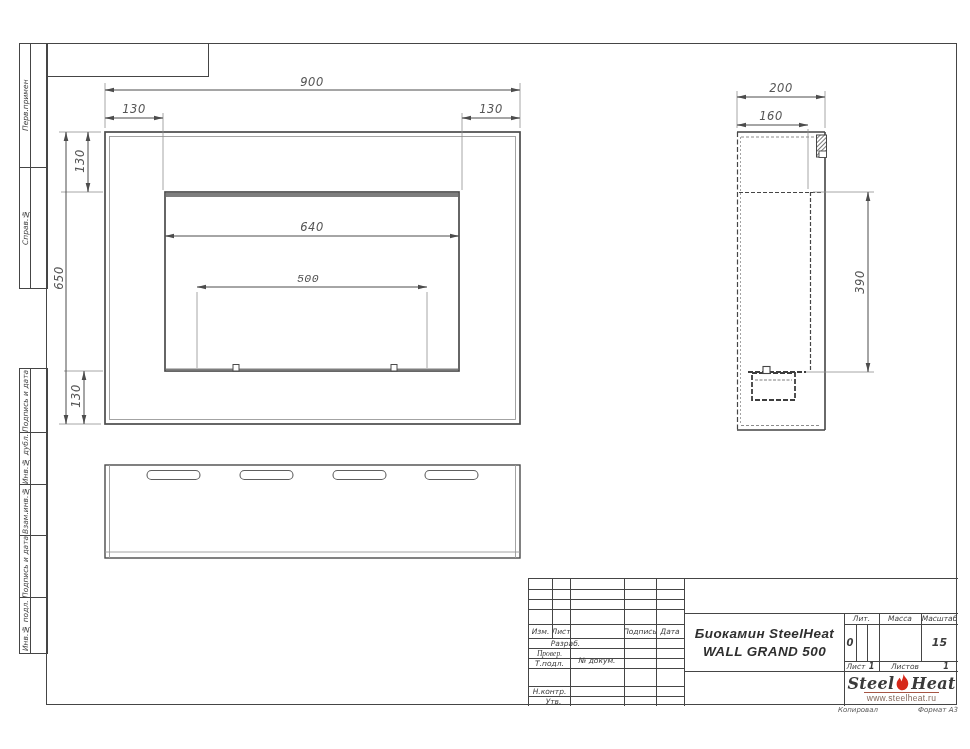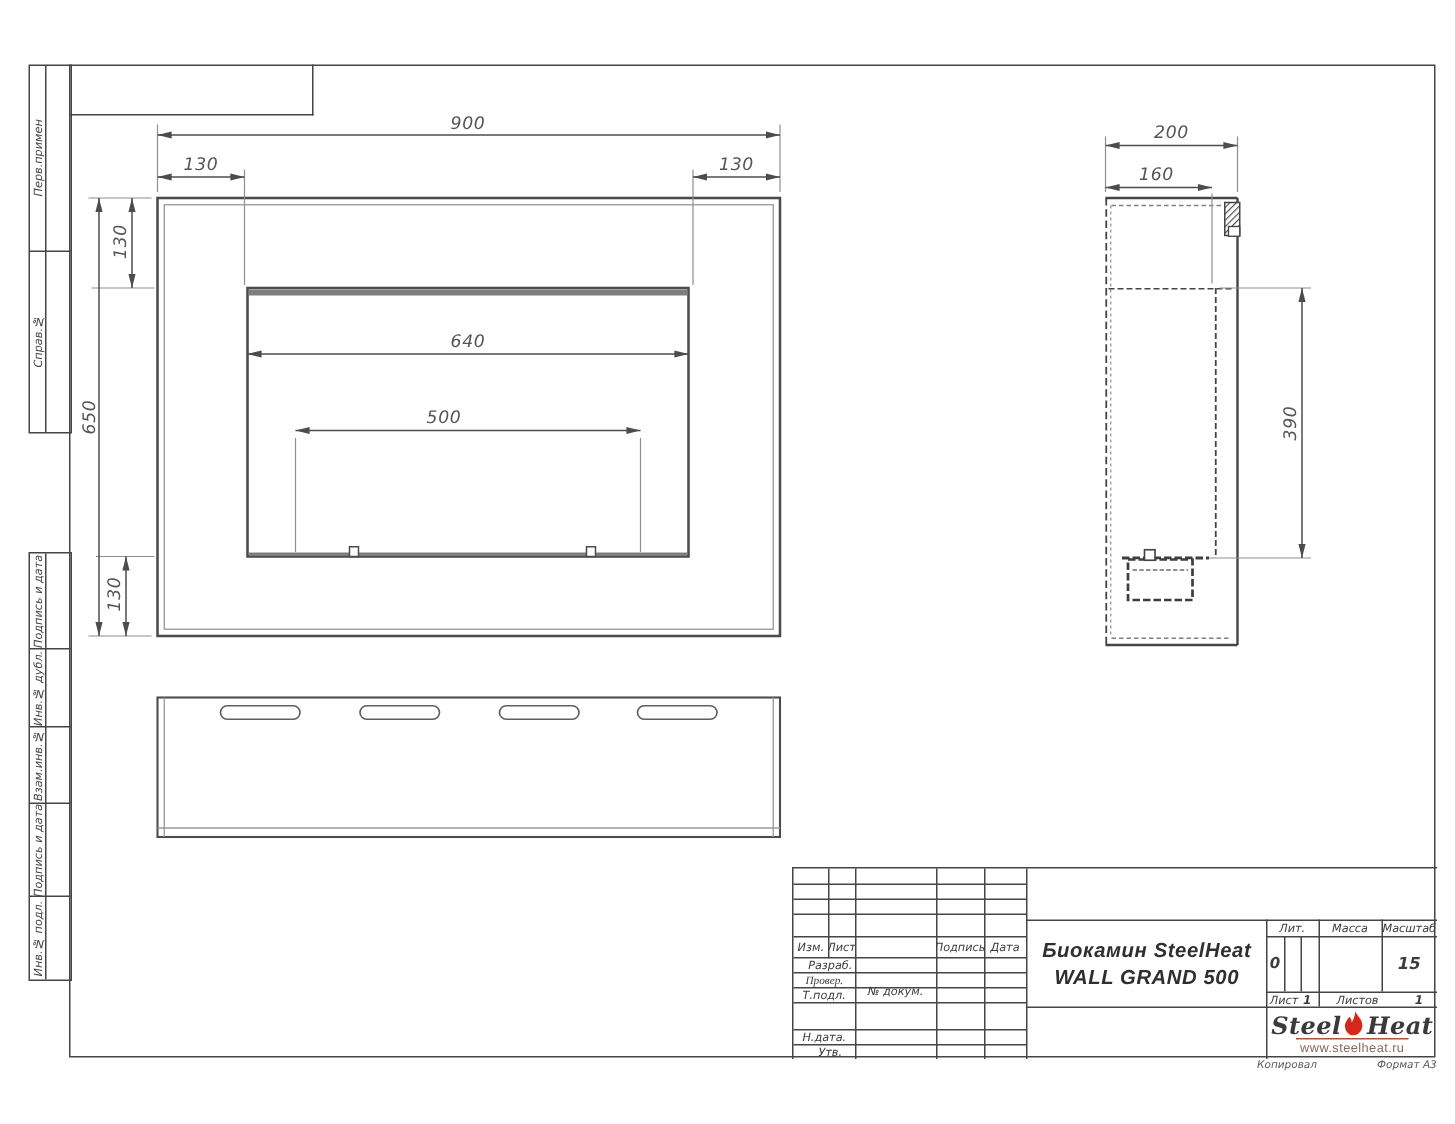--- a/index.html
+++ b/index.html
@@ -153,21 +153,21 @@
     </g>
   </svg>
 
   <span class="dim" style="left:312px;top:82px;">900</span>
   <span class="dim" style="left:134px;top:109px;">130</span>
   <span class="dim" style="left:491px;top:109px;">130</span>
   <span class="dim rot" style="left:59px;top:278px;">650</span>
   <span class="dim rot" style="left:80px;top:161px;">130</span>
   <span class="dim rot" style="left:76px;top:396px;">130</span>
   <span class="dim" style="left:312px;top:227px;">640</span>
-  <span class="dim" style="left:296px;top:278px;">500</span>
+  <span class="dim" style="left:308px;top:278px;font-family:Liberation Mono, monospace;">500</span>
   <span class="dim" style="left:781px;top:88px;">200</span>
   <span class="dim" style="left:771px;top:116px;">160</span>
   <span class="dim rot" style="left:860px;top:282px;">390</span>
 
   <div class="tb">
 
     <div class="tbl" style="left:23px;top:0;width:1.1px;height:59px;"></div>
     <div class="tbl" style="left:41px;top:0;width:1.1px;height:127px;"></div>
     <div class="tbl" style="left:95px;top:0;width:1.1px;height:127px;"></div>
     <div class="tbl" style="left:127px;top:0;width:1.1px;height:127px;"></div>
@@ -192,24 +192,24 @@
     <div class="tbl" style="left:155px;top:34px;width:274px;height:1.2px;"></div>
     <div class="tbl" style="left:315px;top:82px;width:114px;height:1px;"></div>
     <div class="tbl" style="left:155px;top:92px;width:274px;height:1.2px;"></div>
 
     <div class="tbt" style="left:0;top:45px;width:23px;height:14px;">Изм.</div>
     <div class="tbt" style="left:23px;top:45px;width:18px;height:14px;">Лист</div>
     <div class="tbt" style="left:41px;top:45px;width:54px;height:14px;margin-top:29px;">№ докум.</div>
     <div class="tbt" style="left:95px;top:45px;width:32px;height:14px;">Подпись</div>
     <div class="tbt" style="left:127px;top:45px;width:28px;height:14px;">Дата</div>
 
-    <div class="tbt" style="left:4px;top:59px;width:41px;height:10px;">Разраб.</div>
+    <div class="tbt" style="left:16px;top:59px;width:41px;height:10px;">Разраб.</div>
     <div class="tbt" style="left:0;top:69px;width:41px;height:10px;font-family:Liberation Serif, serif;">Провер.</div>
     <div class="tbt" style="left:0;top:79px;width:41px;height:10px;">Т.подл.</div>
-    <div class="tbt" style="left:0;top:107px;width:41px;height:10px;">Н.дата.</div>
+    <div class="tbt" style="left:0;top:107px;width:41px;height:10px;">Н.контр.</div>
     <div class="tbt" style="left:4px;top:117px;width:41px;height:10px;">Утв.</div>
 
     <div class="tbt" style="left:315px;top:34px;width:35px;height:11px;">Лит.</div>
     <div class="tbt" style="left:350px;top:34px;width:42px;height:11px;">Масса</div>
     <div class="tbt" style="left:392px;top:34px;width:37px;height:11px;">Масштаб</div>
     <div class="tbt val" style="left:315px;top:45px;width:12px;height:37px;font-size:10px;">0</div>
     <div class="tbt val" style="left:392px;top:45px;width:37px;height:37px;font-size:11px;">15</div>
 
     <div class="tbt" style="left:316px;top:82px;width:22px;height:10px;">Лист</div>
     <div class="tbt val" style="left:336px;top:82px;width:13px;height:10px;font-size:8px;">1</div>

